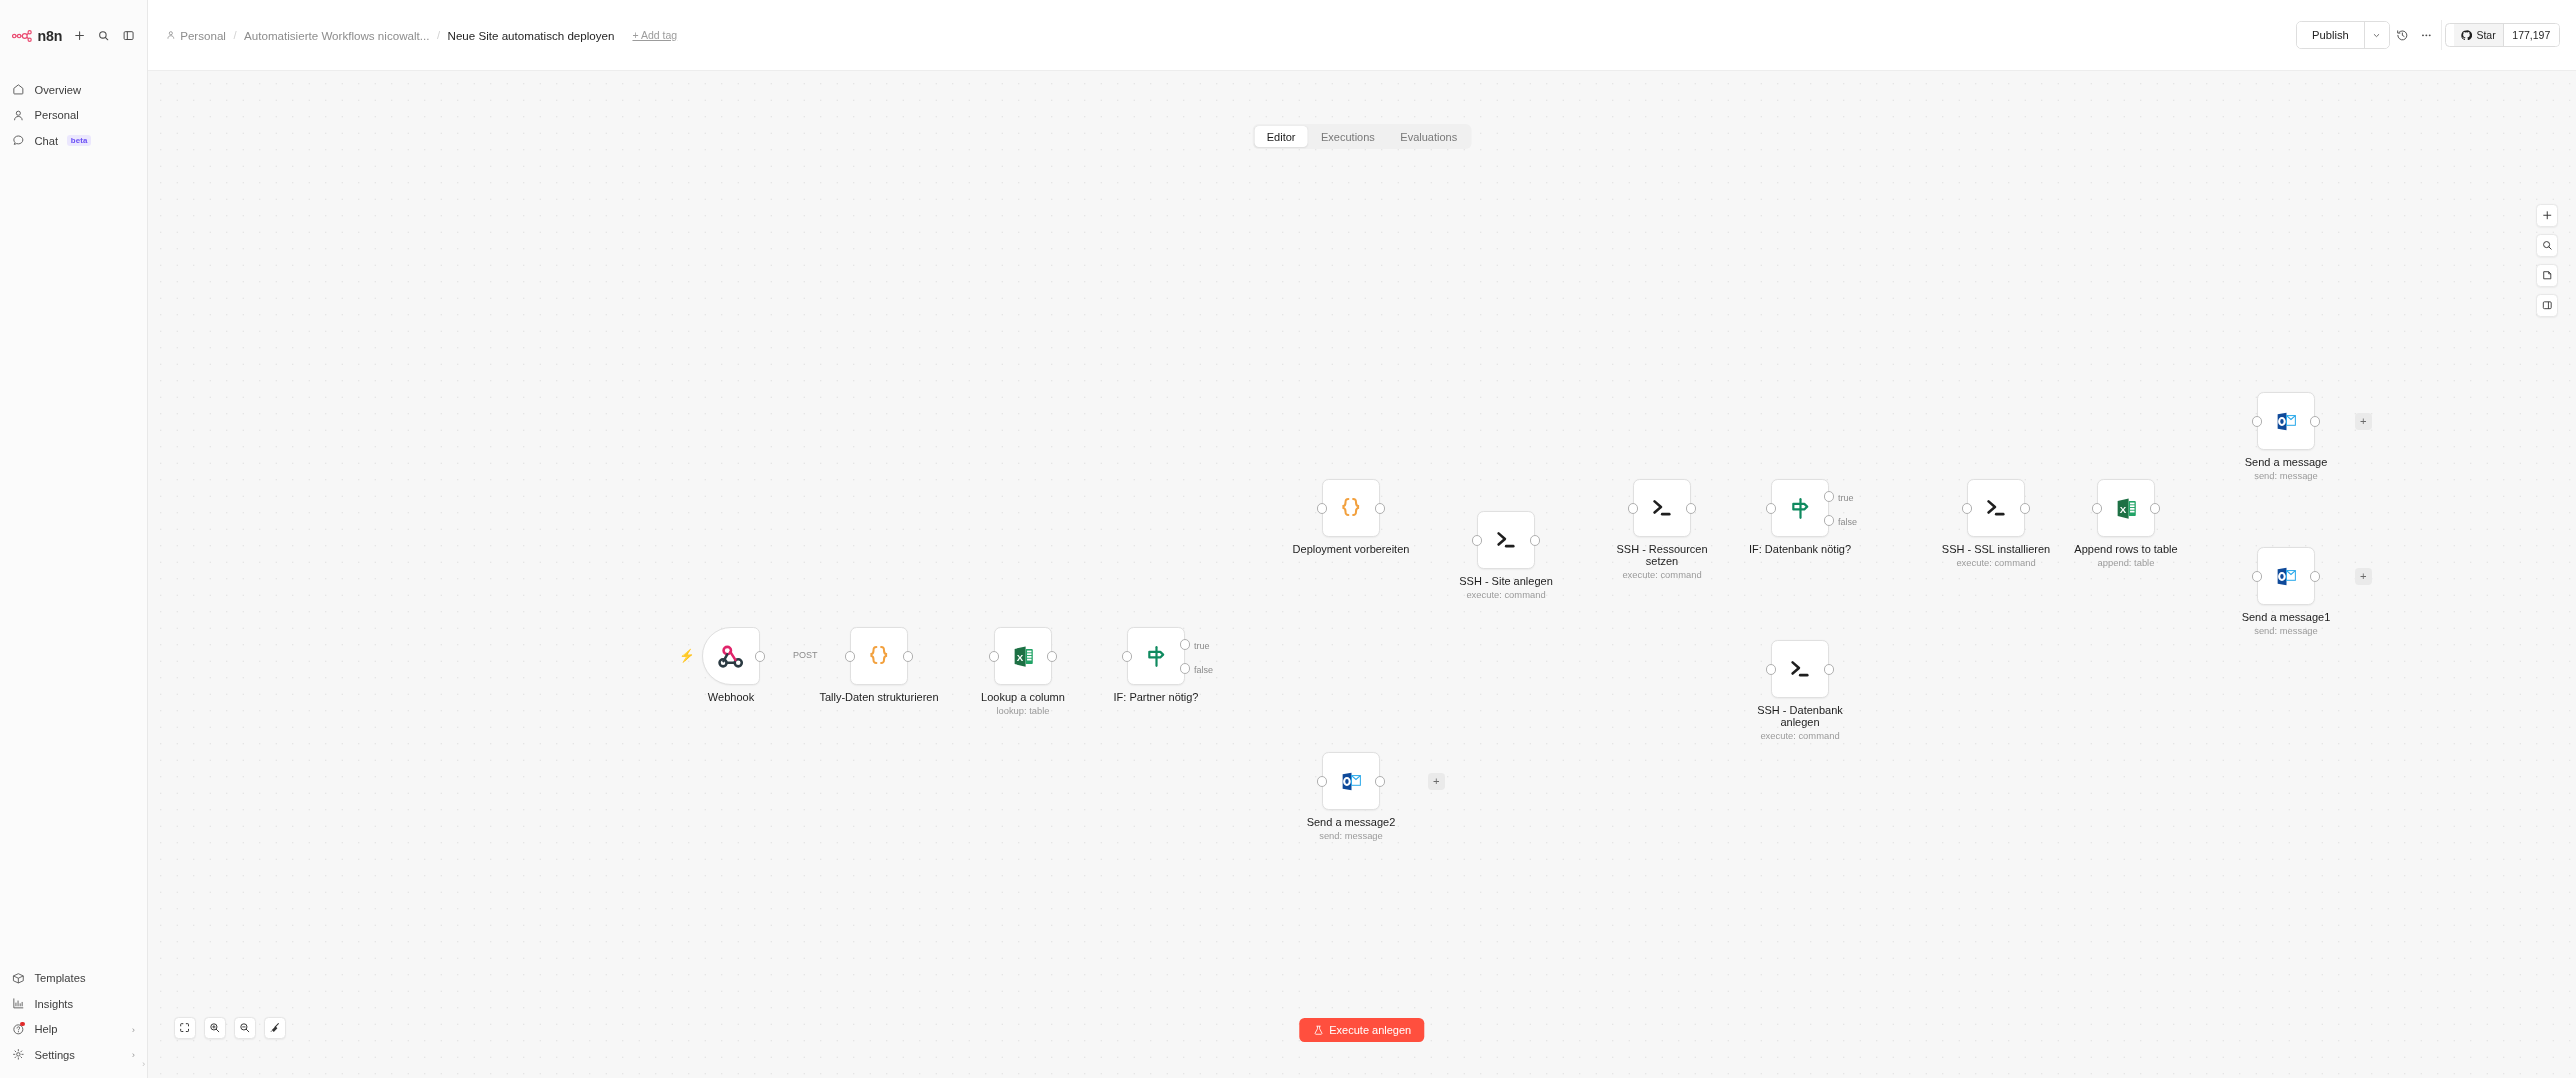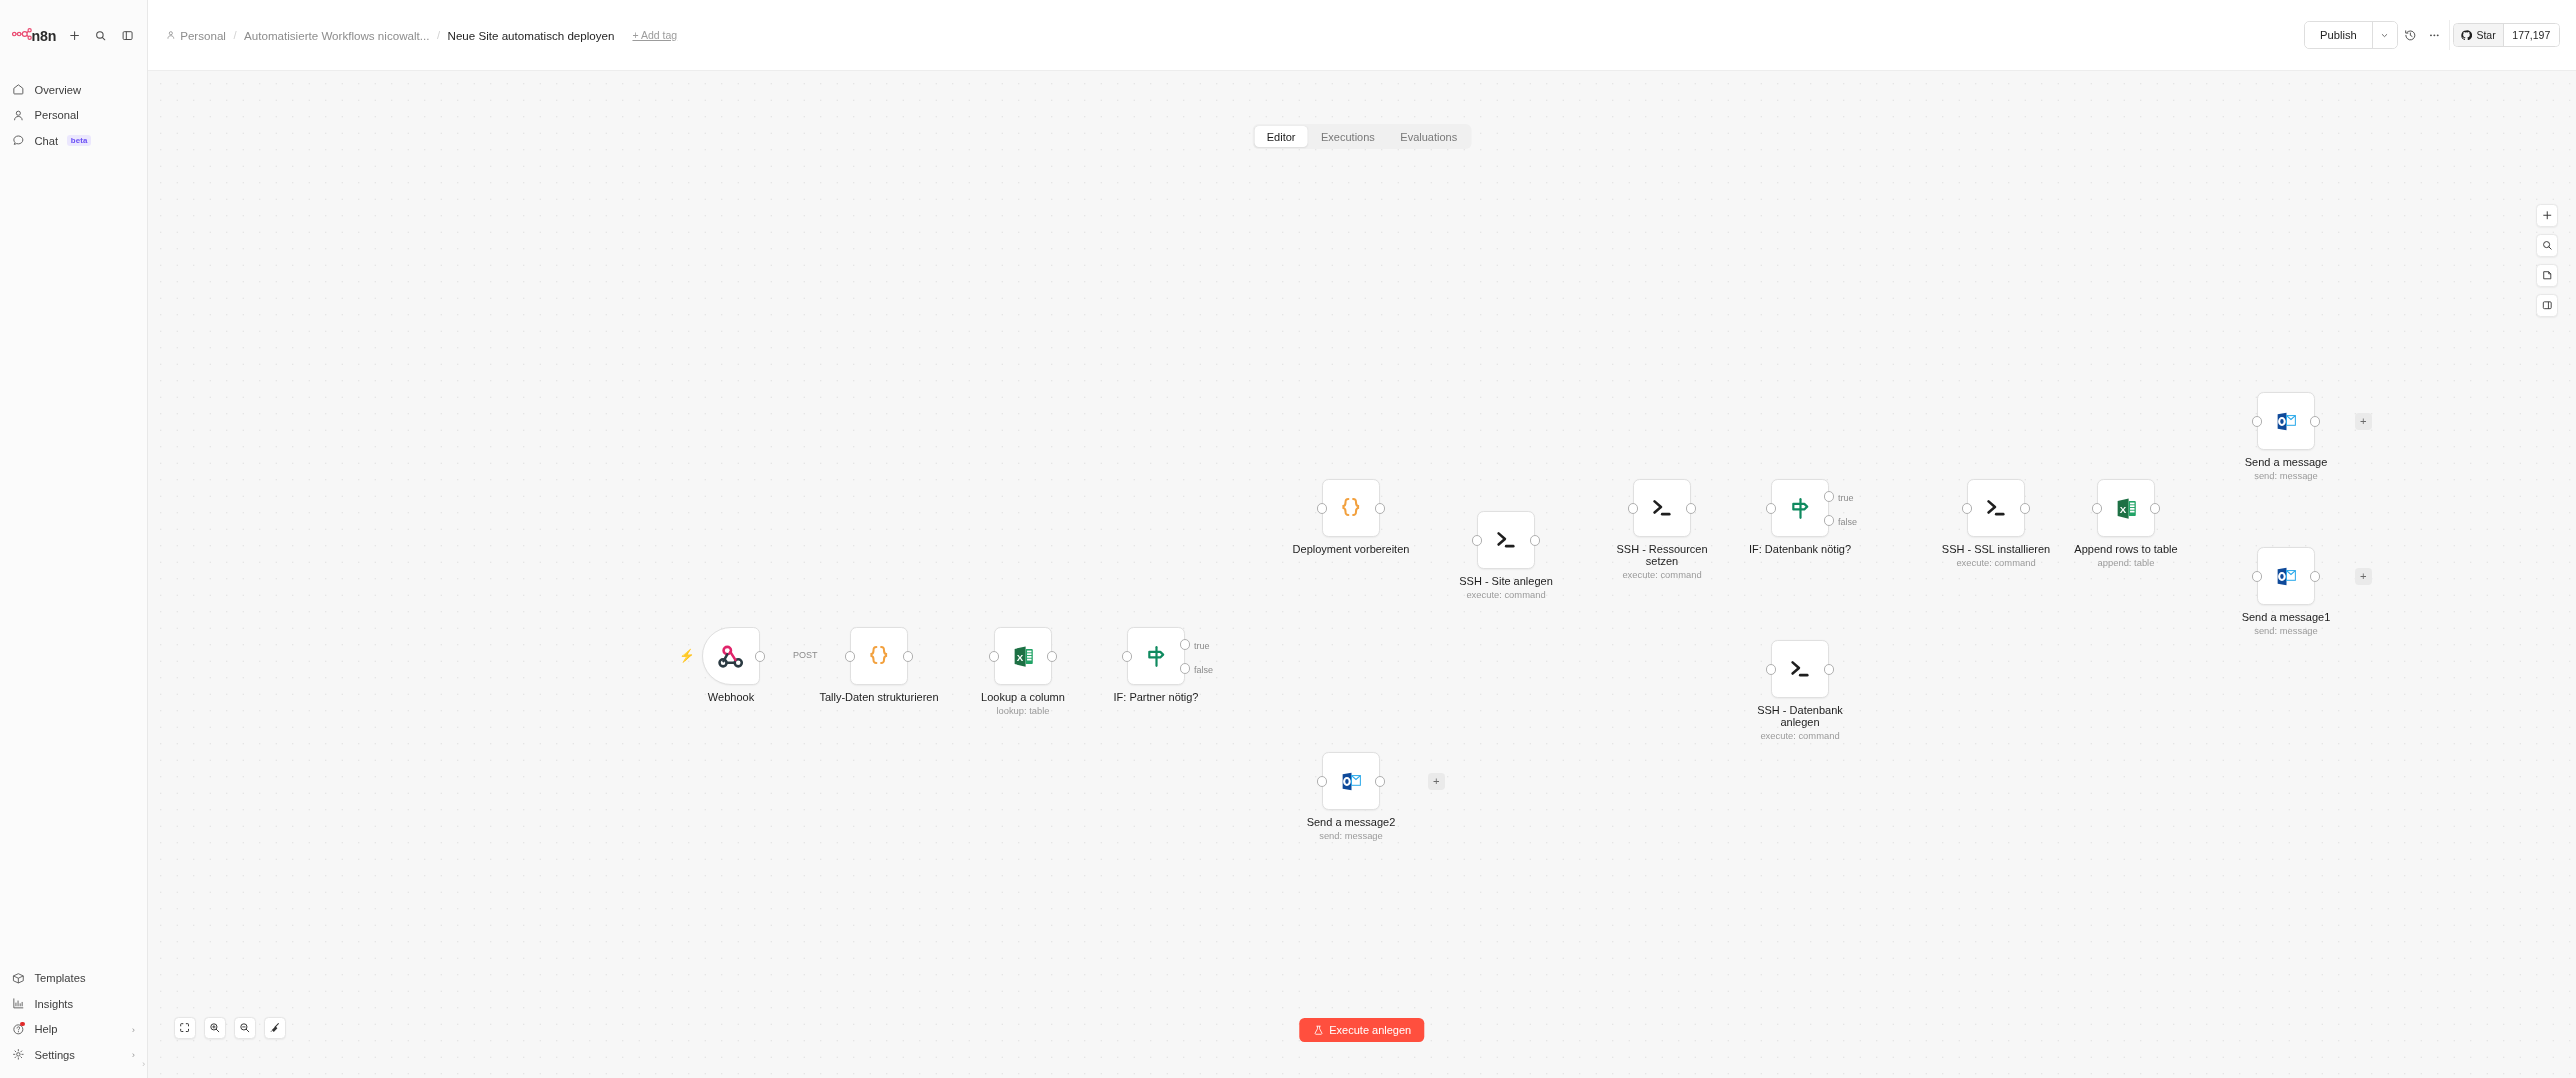--- a/index.html
+++ b/index.html
@@ -11,21 +11,21 @@
   }
   #app { position: relative; width: 2576px; height: 1078px; display: flex; }
 
   
   .sidebar {
     width: 148px; height: 1078px; background: #fbfbfb;
     border-right: 0.7px solid #e8e8e8;
     display: flex; flex-direction: column; flex: 0 0 148px;
   }
   .sb-top { height: 71px; display: flex; align-items: center; padding: 0 12px; gap: 10.5px; }
-  .logo-wrap { display: flex; }
+  .logo-wrap { display: flex; align-items: center; gap: 6px; }
   .logo-text { font-size: 14.2px; font-weight: bold; color: #2b2b2b; letter-spacing: -0.2px; }
   .sb-icon-btn { width: 19.5px; height: 19.5px; display: flex; align-items: center; justify-content: center;
     border-radius: 3.7px; cursor: pointer; color: #4a4a4a; }
   .sb-nav { padding: 6px 0 0 0; }
   .sb-item { display: flex; align-items: center; gap: 9px; height: 25.5px; padding: 0 12px;
     font-size: 11.2px; color: #3c3c3c; cursor: pointer; position: relative; }
   .sb-item .ic { width: 13.5px; height: 13.5px; display:flex; align-items:center; justify-content:center; color:#5a5a5a; flex:0 0 13.5px;}
   .badge-beta { font-size: 7.9px; background: #ebe7fd; color: #6b4ff5; border-radius: 3px;
     padding: 1.1px 3.7px; font-weight: 600; letter-spacing: 0.1px; }
   .sb-spacer { flex: 1; }
@@ -47,21 +47,21 @@
   .hdr-right { margin-left: auto; display: flex; align-items: center; gap: 0; }
   .publish-group { display: flex; align-items: stretch; border: 0.7px solid #dedede; border-radius: 5.2px; overflow: hidden; height: 28px; }
   .publish-btn { padding: 0 15px; display: flex; align-items: center; font-size: 11.2px; color: #232323;
     background: #fff; cursor: pointer; font-weight: 500; }
   .publish-caret { width: 25.5px; display: flex; align-items: center; justify-content: center;
     border-left: 0.7px solid #dedede; background: #fff; cursor: pointer; color:#555; }
   .hdr-icon { width: 24px; height: 24px; display: flex; align-items: center; justify-content: center;
     border-radius: 4.5px; color: #4b4b4b; cursor: pointer; }
   .hdr-divider { width: 0.7px; height: 30px; background: #ececec; margin: 0 3px; }
   .star-group { display: flex; align-items: stretch; height: 24px; border: 0.7px solid #dcdcdc;
-    border-radius: 4.5px; overflow: hidden; font-size: 10.5px; }
+    border-radius: 4.5px; overflow: hidden; font-size: 10.5px; padding-left: 8px; }
   .star-left { display: flex; align-items: center; gap: 4.5px; padding: 0 7.5px; background: #f4f4f4;
     color: #1f1f1f; cursor: pointer; font-weight: 500; }
   .star-count { display: flex; align-items: center; padding: 0 8.2px; background: #fff;
     border-left: 0.7px solid #dcdcdc; color: #1f1f1f; font-weight: 500; }
 
   
   .tabs-float { position: absolute; top: 124px; left: 50%; transform: translateX(-50%);
     display: flex; background: #f0f0f0; border-radius: 6px; padding: 2.2px; gap: 1.5px; z-index: 25; }
   .tab { padding: 4.5px 12px; font-size: 11px; border-radius: 4.5px; color: #787878; cursor: pointer; white-space: nowrap; }
   .tab.active { background: #fff; color: #1a1a1a; box-shadow: 0 0.7px 1.5px rgba(0,0,0,.08); font-weight: 500; }

